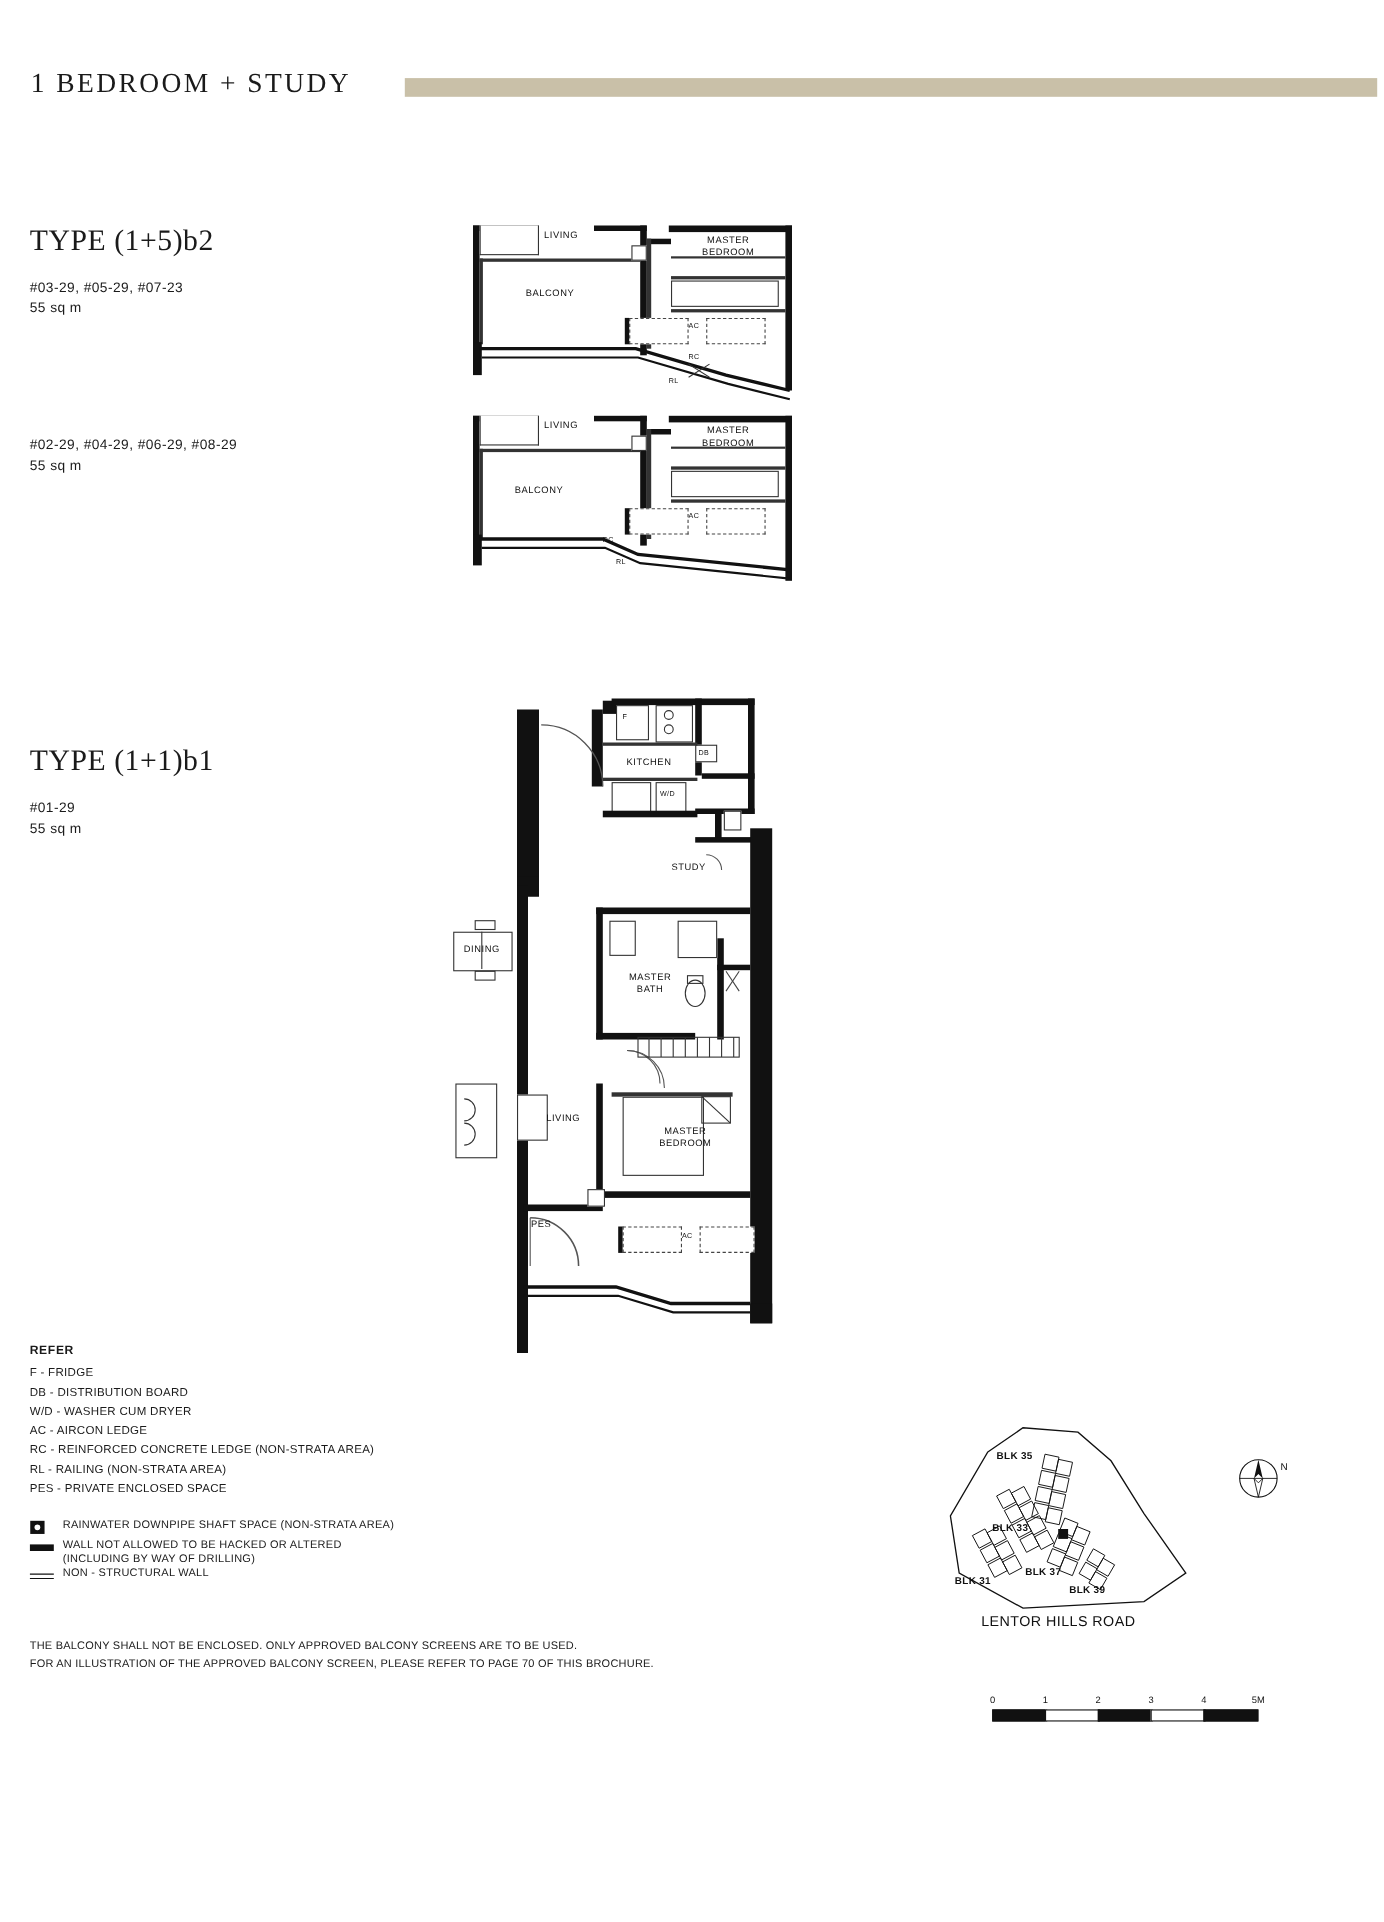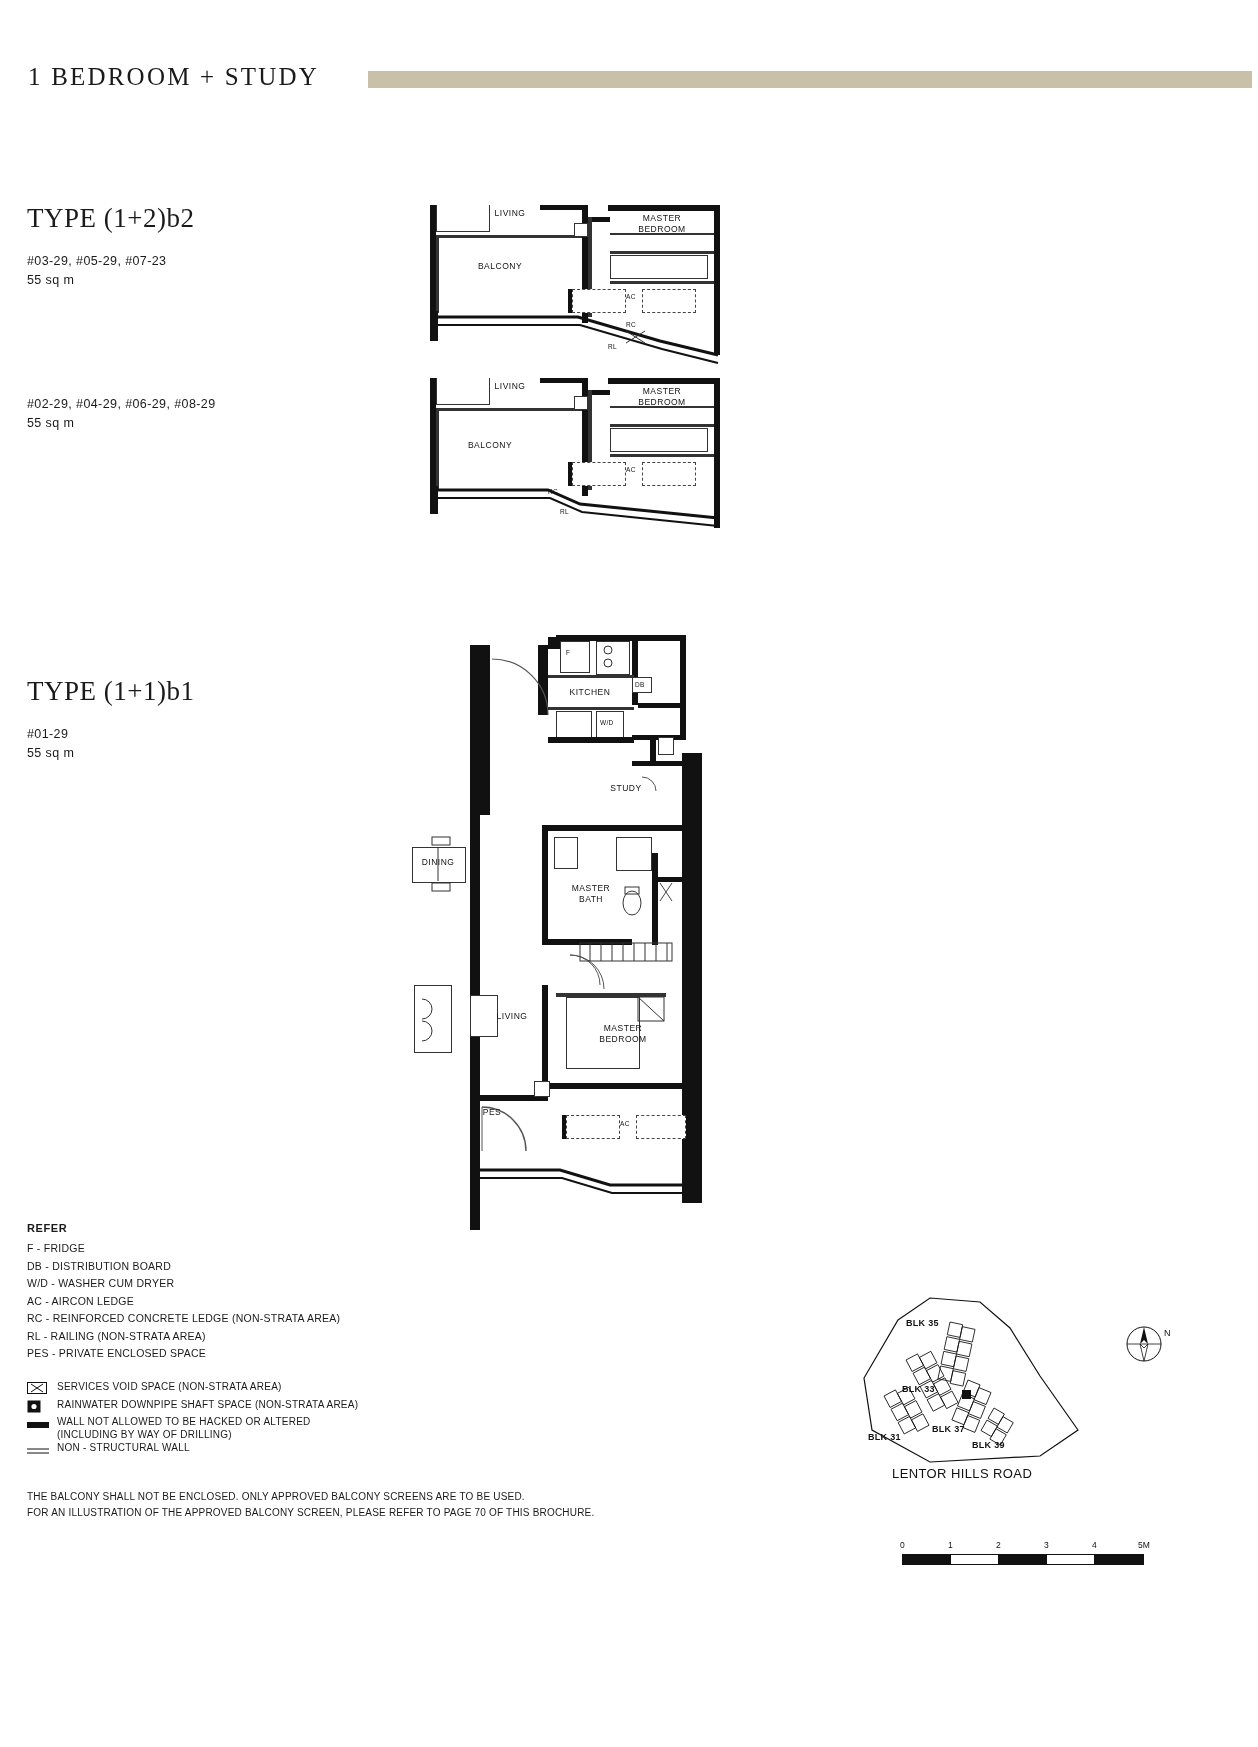--- a/index.html
+++ b/index.html
@@ -72,21 +72,21 @@
 </head>
 <body>
 
 <div class="page">
 
   <div class="hdr">
     <div class="hdr-title">1 BEDROOM + STUDY</div>
     <div class="hdr-bar"></div>
   </div>
 
-  <div class="type-title" id="type-b2-title">TYPE (1+2)b2</div>
+  <div class="type-title" id="type-b2-title">TYPE (1+5)b2</div>
   <div class="unit-line" id="type-b2-units-a">
     <div>#03-29, #05-29, #07-23</div>
     <div>55 sq m</div>
   </div>
   <div class="unit-line" id="type-b2-units-b">
     <div>#02-29, #04-29, #06-29, #08-29</div>
     <div>55 sq m</div>
   </div>
 
   <div class="plan" id="plan-b2-upper" style="left:430px;top:205px;width:340px;height:170px;">
@@ -304,30 +304,20 @@
     <div>F - FRIDGE</div>
     <div>DB - DISTRIBUTION BOARD</div>
     <div>W/D - WASHER CUM DRYER</div>
     <div>AC - AIRCON LEDGE</div>
     <div>RC - REINFORCED CONCRETE LEDGE (NON-STRATA AREA)</div>
     <div>RL - RAILING (NON-STRATA AREA)</div>
     <div>PES - PRIVATE ENCLOSED SPACE</div>
   </div>
 
   <div class="legend-sym" style="width:560px;">
-    <div class="row">
-      <span class="sym-box">
-        <svg width="20" height="12">
-            <rect x="0.5" y="0.5" width="19" height="11" fill="none" stroke="#111"></rect>
-            <line x1="4" y1="2" x2="16" y2="10" stroke="#111"></line>
-            <line x1="16" y1="2" x2="4" y2="10" stroke="#111"></line>
-          </svg>
-      </span>
-      <span class="sym-text">SERVICES VOID SPACE (NON-STRATA AREA)</span>
-    </div>
     <div class="row">
       <span class="sym-box">
         <svg width="14" height="13">
             <rect x="0.5" y="0.5" width="13" height="12" fill="#111"></rect>
             <circle cx="7" cy="6.5" r="2.6" fill="#fff"></circle>
           </svg>
       </span>
       <span class="sym-text">RAINWATER DOWNPIPE SHAFT SPACE (NON-STRATA AREA)</span>
     </div>
     <div class="row two">

